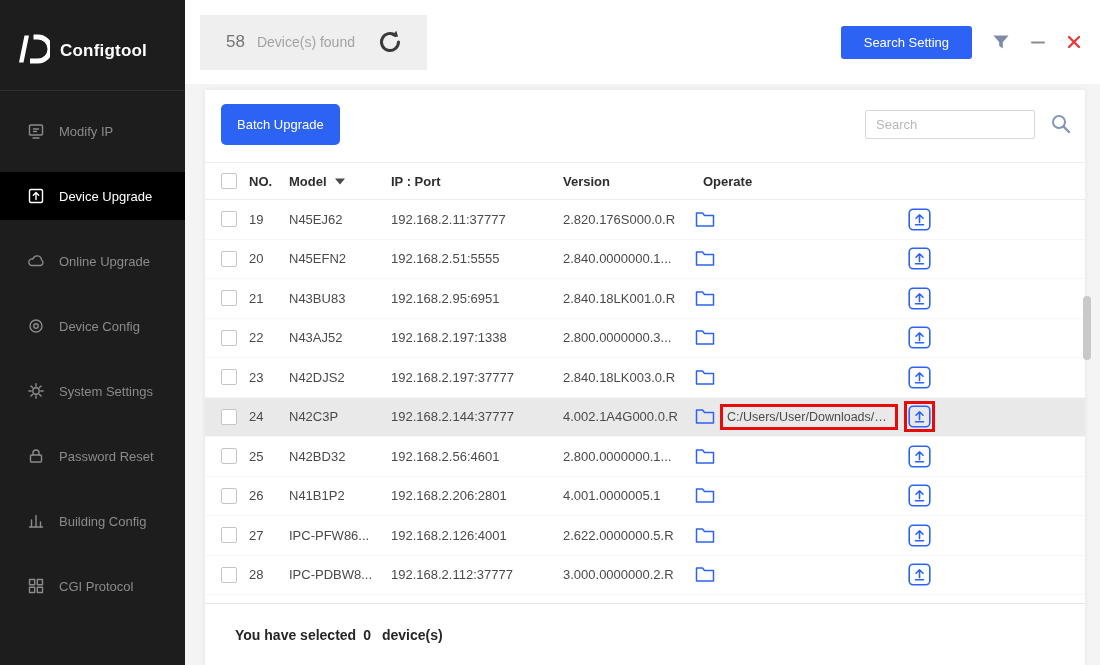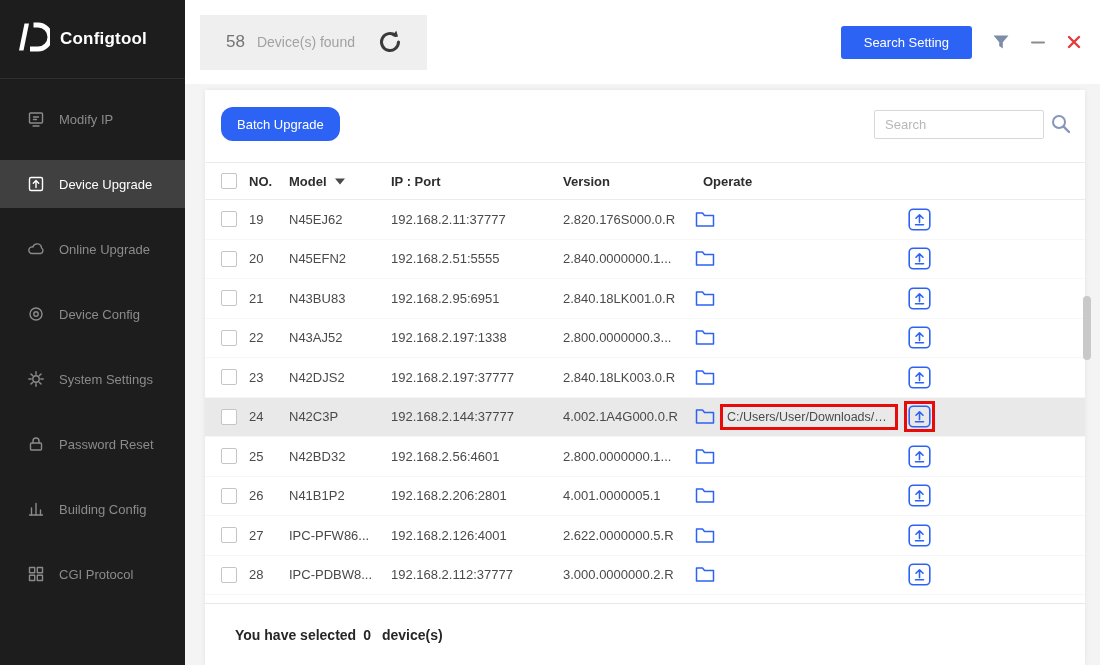--- a/index.html
+++ b/index.html
@@ -9,43 +9,43 @@
   }
   *{box-sizing:border-box;}
   html,body{margin:0;padding:0;}
   body{
     width:1100px;height:665px;overflow:hidden;position:relative;
     display:flex;background:#fff;
     font-family:"Liberation Sans",sans-serif;
   }
   
   .sidebar{width:185px;min-width:185px;height:665px;background:#1d1d1d;}
-  .logo-row{height:79px;border-bottom:1px solid #2f2f2f;display:flex;align-items:center;gap:10px;padding-left:16px;}
+  .logo-row{height:79px;border-bottom:1px solid #2f2f2f;display:flex;align-items:center;gap:10px;padding-left:16px;margin-top:12px;}
   .logo-text{color:#fff;font-size:17px;font-weight:bold;letter-spacing:.2px;}
   .menu{padding-top:16px;display:flex;flex-direction:column;}
   .menu-item{height:48px;margin-bottom:17px;display:flex;align-items:center;gap:14px;padding-left:27px;color:#8b8b8b;font-size:13px;cursor:pointer;}
-  .menu-item.active{background:#404040;color:#fff;}
+  .menu-item.active{background:#000000;color:#fff;}
   .menu-item .icon{width:18px;height:18px;display:inline-flex;}
   
   .main{flex:1;position:relative;background:#f4f4f4;}
   .topbar{height:84px;background:#fff;display:flex;align-items:center;padding-left:15px;padding-right:18px;}
   .count-box{background:#efefef;height:55px;display:flex;align-items:center;gap:22px;padding:0 24px 0 26px;}
   .count-num{font-size:17px;font-weight:normal;color:#737373;}
   .count-label{font-size:14px;color:#a2a2a2;margin-left:-10px;}
   .refresh-btn{display:inline-flex;cursor:pointer;}
   .top-actions{margin-left:auto;display:flex;align-items:center;gap:20px;}
   .search-setting-btn{background:var(--accent);color:#fff;border:none;border-radius:3px;font-size:13px;padding:9px 23px;cursor:pointer;font-family:inherit;}
   .win-icon{display:inline-flex;cursor:pointer;align-items:center;}
   .close-btn{color:var(--close);}
   
   .panel{position:absolute;left:20px;right:15px;top:90px;bottom:0;background:#fff;
          box-shadow:0 0 5px rgba(0,0,0,.07);display:flex;flex-direction:column;padding-top:16px;}
   .toolbar{display:flex;align-items:center;justify-content:space-between;height:36px;padding:0 12px 0 16px;margin-bottom:20px;}
-  .batch-btn{background:var(--accent);color:#fff;border:none;border-radius:12px;font-size:13px;height:34px;padding:0 16px;cursor:pointer;font-family:inherit;}
-  .search-area{display:flex;align-items:center;gap:5px;}
+  .batch-btn{background:var(--accent);color:#fff;border:none;border-radius:5px;font-size:13px;height:41px;padding:0 16px;cursor:pointer;font-family:inherit;}
+  .search-area{display:flex;align-items:center;gap:14px;}
   .search-input{width:170px;height:29px;border:1px solid #d8d8d8;border-radius:2px;padding:0 10px;font-size:13px;color:#333;outline:none;font-family:inherit;}
   .search-input::placeholder{color:#b8b8b8;}
   .magnifier{display:inline-flex;cursor:pointer;}
   
   .cell{display:flex;align-items:center;}
   .c-check{width:44px;padding-left:16px;}
   .c-no{width:40px;}
   .c-model{width:102px;}
   .c-ip{width:172px;}
   .c-ver{width:132px;}

